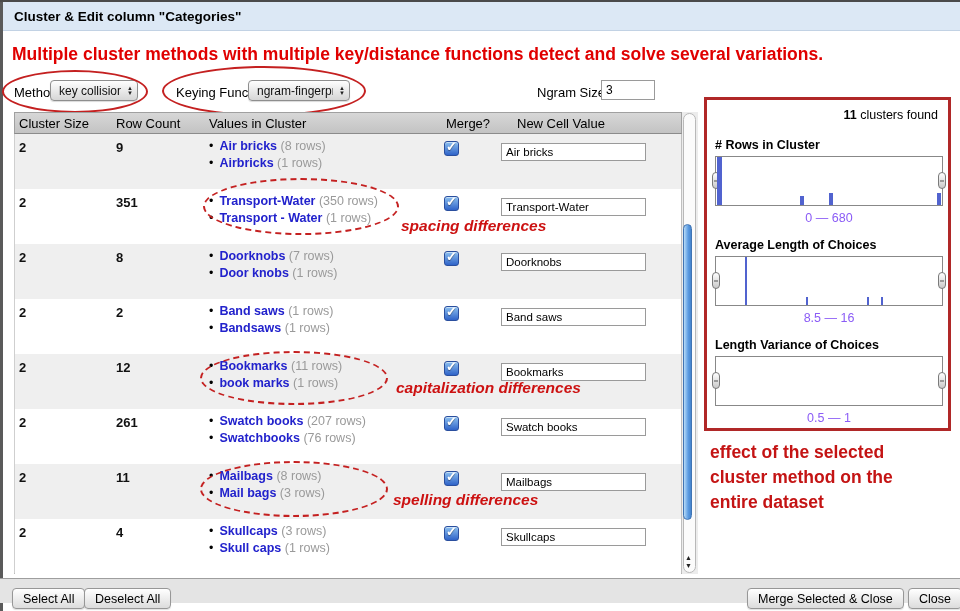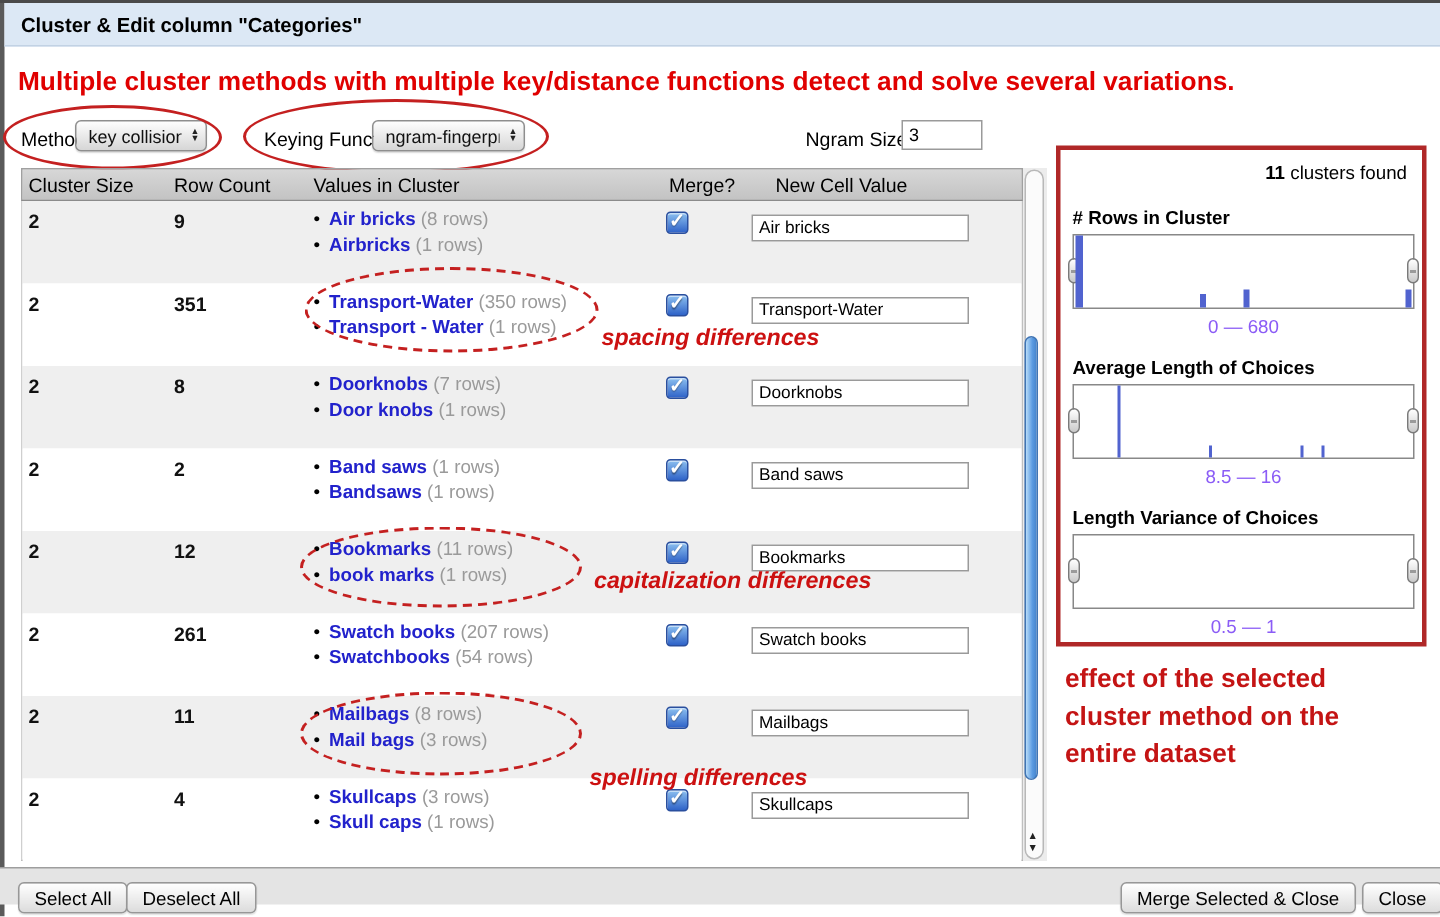--- a/index.html
+++ b/index.html
@@ -212,21 +212,21 @@
     </div>
     <div class="c-merge"><span class="checkbox"><span class="check">✓</span></span></div>
     <div class="c-new"><input value="Bookmarks" style=""></div>
   </div>
 
   <div class="trow" style="top:275px;">
     <div class="c-size">2</div>
     <div class="c-count">261</div>
     <div class="c-values">
       <div class="vline"><span class="bullet">•</span><a class="vlink">Swatch books</a> <span class="vcount">(207 rows)</span></div>
-      <div class="vline"><span class="bullet">•</span><a class="vlink">Swatchbooks</a> <span class="vcount">(54 rows)</span></div>
+      <div class="vline"><span class="bullet">•</span><a class="vlink">Swatchbooks</a> <span class="vcount">(76 rows)</span></div>
     </div>
     <div class="c-merge"><span class="checkbox"><span class="check">✓</span></span></div>
     <div class="c-new"><input value="Swatch books" style=""></div>
   </div>
 
   <div class="trow odd" style="top:330px;">
     <div class="c-size">2</div>
     <div class="c-count">11</div>
     <div class="c-values">
       <div class="vline"><span class="bullet">•</span><a class="vlink">Mailbags</a> <span class="vcount">(8 rows)</span></div>
@@ -258,21 +258,21 @@
   </div>
 </div>
 
 <div class="red-ellipse dash" style="left:203px; top:178px; width:196px; height:57px;"></div>
 <div class="annot" style="left:401px; top:217px;">spacing differences</div>
 
 <div class="red-ellipse dash" style="left:200px; top:351px; width:188px; height:54px;"></div>
 <div class="annot" style="left:396px; top:379px;">capitalization differences</div>
 
 <div class="red-ellipse dash" style="left:200px; top:461px; width:188px; height:56px;"></div>
-<div class="annot" style="left:393px; top:510px;">spelling differences</div>
+<div class="annot" style="left:393px; top:491px;">spelling differences</div>
 
 <div class="rpanel">
   <div class="clusters-found">
     <b>11</b><span> clusters found</span>
   </div>
 
   <div class="hist-label" style="top:38px;"># Rows in Cluster</div>
   <div class="hist-box" style="top:56px;">
     <div class="hslider left"></div>
     <div class="hslider right"></div>

